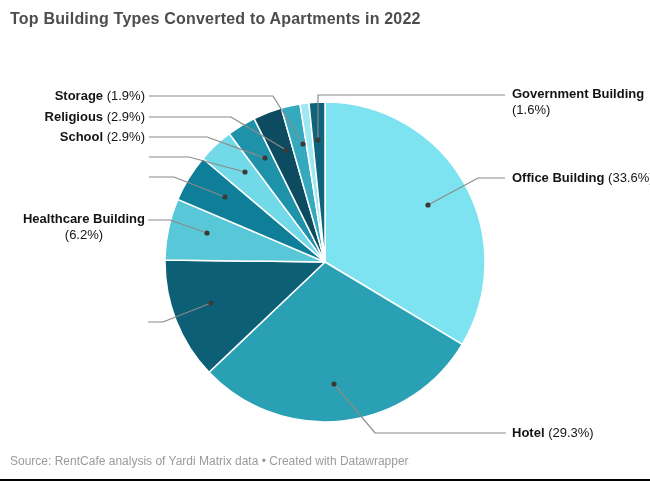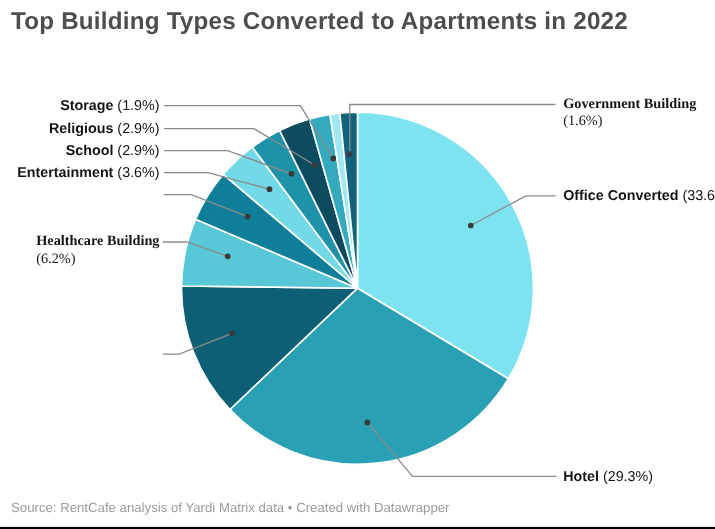--- a/index.html
+++ b/index.html
@@ -7,34 +7,34 @@
     position:relative;
     width:650px;height:481px;
     background:#ffffff;
     border-bottom:2px solid #000;
     box-sizing:border-box;
     font-family:"Liberation Sans", sans-serif;
     overflow:hidden;
   }
   .title{
     position:absolute;left:10px;top:6px;margin:0;
-    font-size:22px;line-height:26px;font-weight:bold;color:#4d4d4d;
+    font-size:16px;line-height:26px;font-weight:bold;color:#4d4d4d;
     letter-spacing:0.2px;white-space:nowrap;
   }
   #pie-svg{position:absolute;left:0;top:0;}
   .lbl{
     position:absolute;
     font-size:13px;line-height:16px;color:#141414;
     white-space:nowrap;
   }
   .lbl .nm{font-weight:bold;}
   .lbl .pc{font-weight:normal;}
-  .lbl.left{text-align:left;right:505px;}
+  .lbl.left{text-align:center;right:505px;}
   .lbl.right{text-align:left;left:512px;}
-  .lbl.two .nm,.lbl.two .pc{display:block;font-family:Liberation Serif, serif;}
+  .lbl.two .nm,.lbl.two .pc{display:block;}
   .footer{
     position:absolute;left:10px;top:454px;
     font-size:12px;color:#9b9b9b;
   }
 </style>
 </head>
 <body>
 
 <div class="page">
 
@@ -70,27 +70,26 @@
       <circle cx="286" cy="150" r="2.6" fill="#3a3a3a"></circle>
       <polyline points="149,96 273,96 303,144" fill="none" stroke="#8a8a8a" stroke-width="1.2"></polyline>
       <circle cx="303" cy="144" r="2.6" fill="#3a3a3a"></circle>
       <polyline points="505,95 318,95 318,140" fill="none" stroke="#8a8a8a" stroke-width="1.2"></polyline>
       <circle cx="318" cy="140" r="2.6" fill="#3a3a3a"></circle>
     </svg>
 
   <div class="lbl left" style="top:88px"><span class="nm">Storage</span> <span class="pc">(1.9%)</span></div>
   <div class="lbl left" style="top:109px"><span class="nm">Religious</span> <span class="pc">(2.9%)</span></div>
   <div class="lbl left" style="top:129px"><span class="nm">School</span> <span class="pc">(2.9%)</span></div>
-  <div class="lbl left" style="top:149px"><span class="nm">Entertainment</span> <span class="pc">(3.6%)</span></div>
   <div class="lbl left two" style="top:211px">
       <span class="nm">Healthcare Building</span>
       <span class="pc">(6.2%)</span>
     </div>
 
   <div class="lbl right two" style="top:86px">
       <span class="nm">Government Building</span>
       <span class="pc">(1.6%)</span>
     </div>
-  <div class="lbl right" style="top:170px"><span class="nm">Office Converted</span> <span class="pc">(33.6%)</span></div>
+  <div class="lbl right" style="top:170px"><span class="nm">Office Building</span> <span class="pc">(33.6%)</span></div>
   <div class="lbl right" style="top:425px"><span class="nm">Hotel</span> <span class="pc">(29.3%)</span></div>
 
   <div class="footer">Source: RentCafe analysis of Yardi Matrix data • Created with Datawrapper</div>
 </div>
 
 </body></html>

